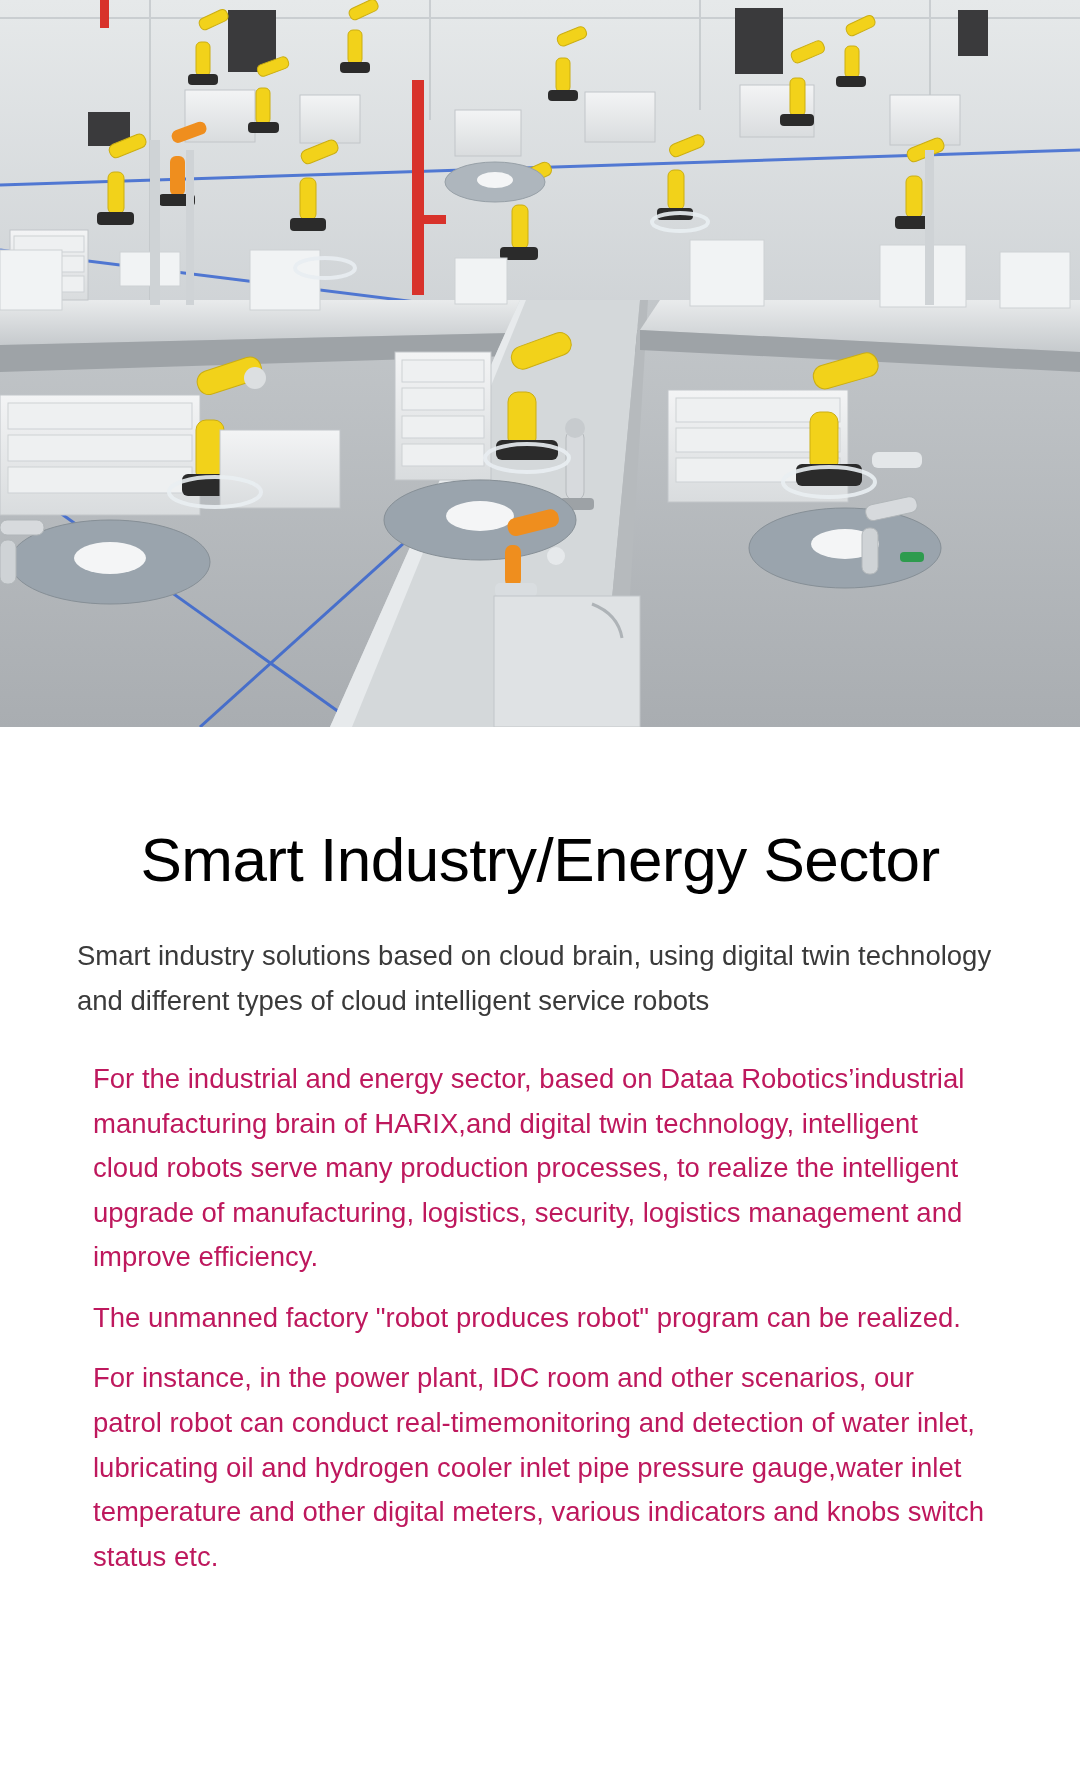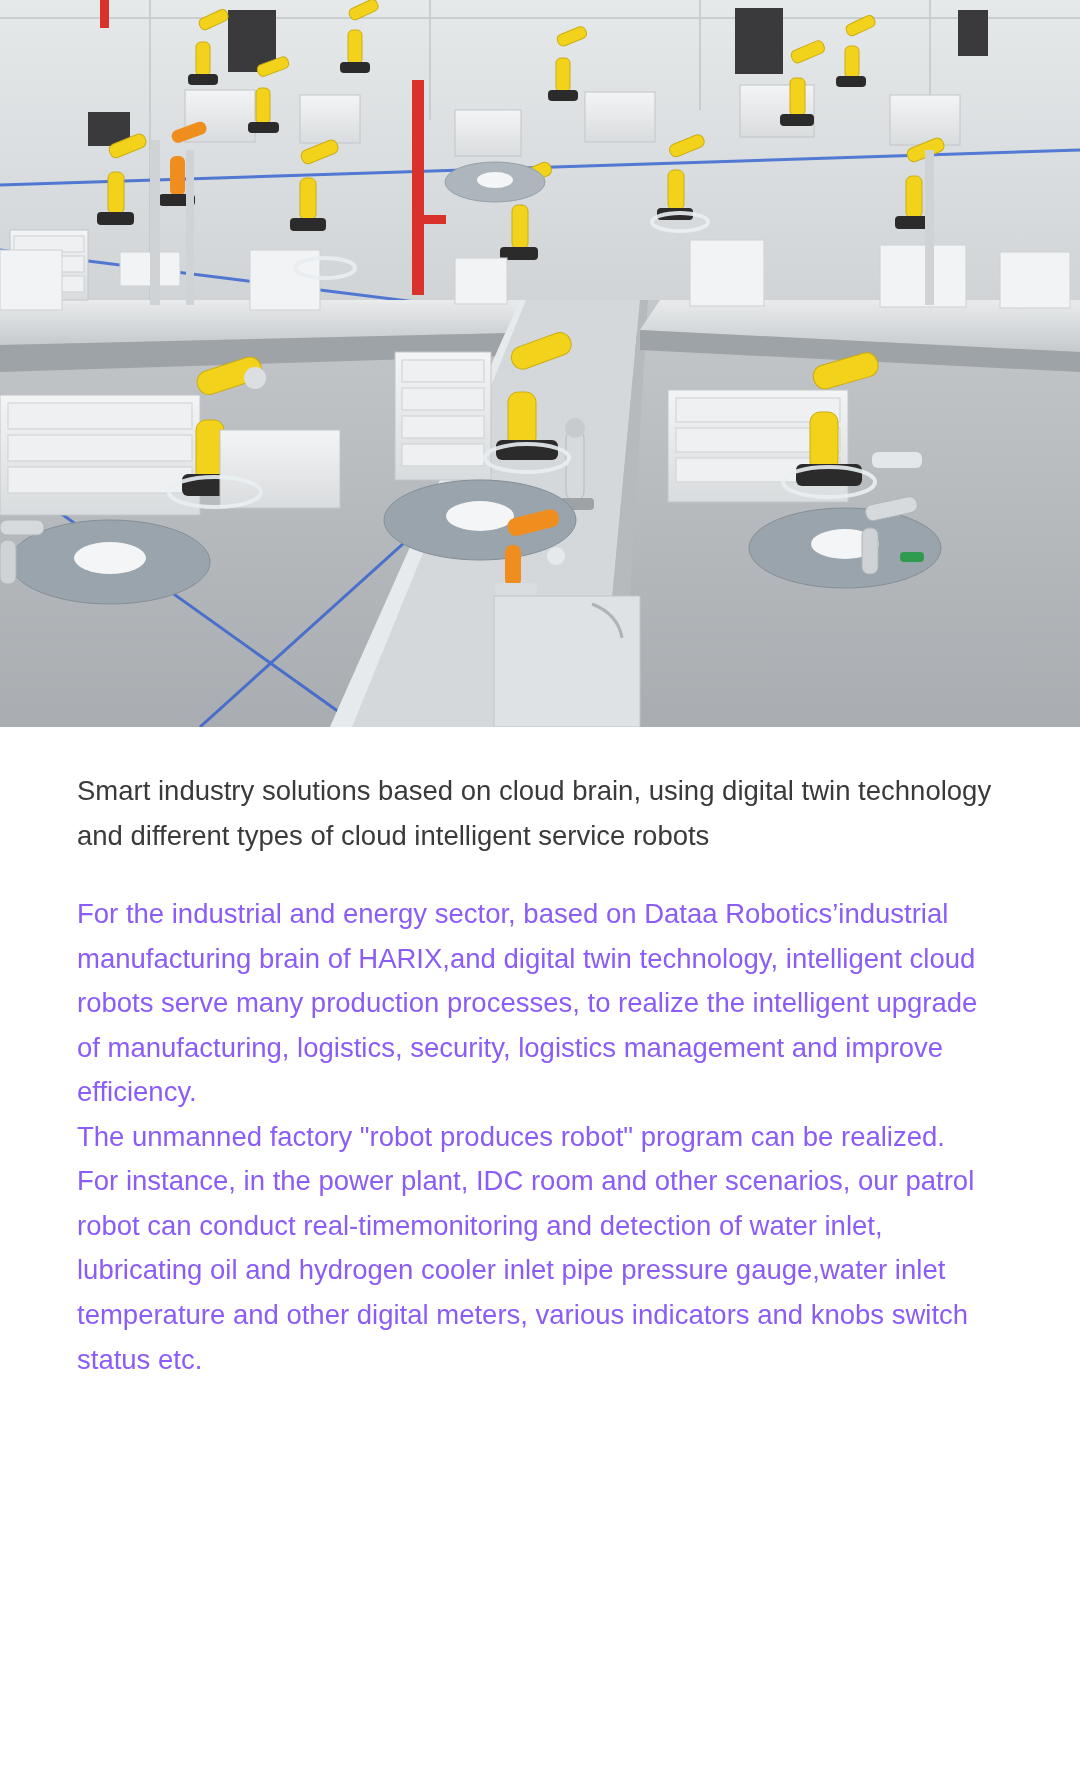--- a/index.html
+++ b/index.html
@@ -55,22 +55,22 @@
   .lede {
     font-size: 27.5px;
     line-height: 1.62;
     color: #3a3a3a;
     margin: 5px 0 34px 0;
     max-width: 930px;
   }
   .para {
     font-size: 27.5px;
     line-height: 1.62;
-    color: #8b5cf6;
-    margin: 0;
+    color: #be185d;
+    margin: 16px;
     max-width: 940px;
   }
   .para + .para { margin-top: 0; }
 </style>
 </head>
 <body>
 
 <div class="page">
 
   <div class="hero">
@@ -328,20 +328,21 @@
 
       <g fill="#cfd3d6">
         <rect x="150" y="140" width="10" height="165"></rect>
         <rect x="186" y="150" width="8" height="155"></rect>
         <rect x="925" y="150" width="9" height="155"></rect>
       </g>
     </svg>
   </div>
 
   <div class="content">
+    <h1 class="title">Smart Industry/Energy Sector</h1>
 
     <div class="body-block">
       <p class="lede">Smart industry solutions based on cloud brain, using digital twin technology and different types of cloud intelligent service robots</p>
       <p class="para">For the industrial and energy sector, based on Dataa Robotics’industrial manufacturing brain of HARIX,and digital twin technology, intelligent cloud robots serve many production processes, to realize the intelligent upgrade of manufacturing, logistics, security, logistics management and improve efficiency.</p>
       <p class="para">The unmanned factory "robot produces robot" program can be realized.</p>
       <p class="para">For instance, in the power plant, IDC room and other scenarios, our patrol robot can conduct real-timemonitoring and detection of water inlet, lubricating oil and hydrogen cooler inlet pipe pressure gauge,water inlet temperature and other digital meters, various indicators and knobs switch status etc.</p>
     </div>
   </div>
 
 </div>

